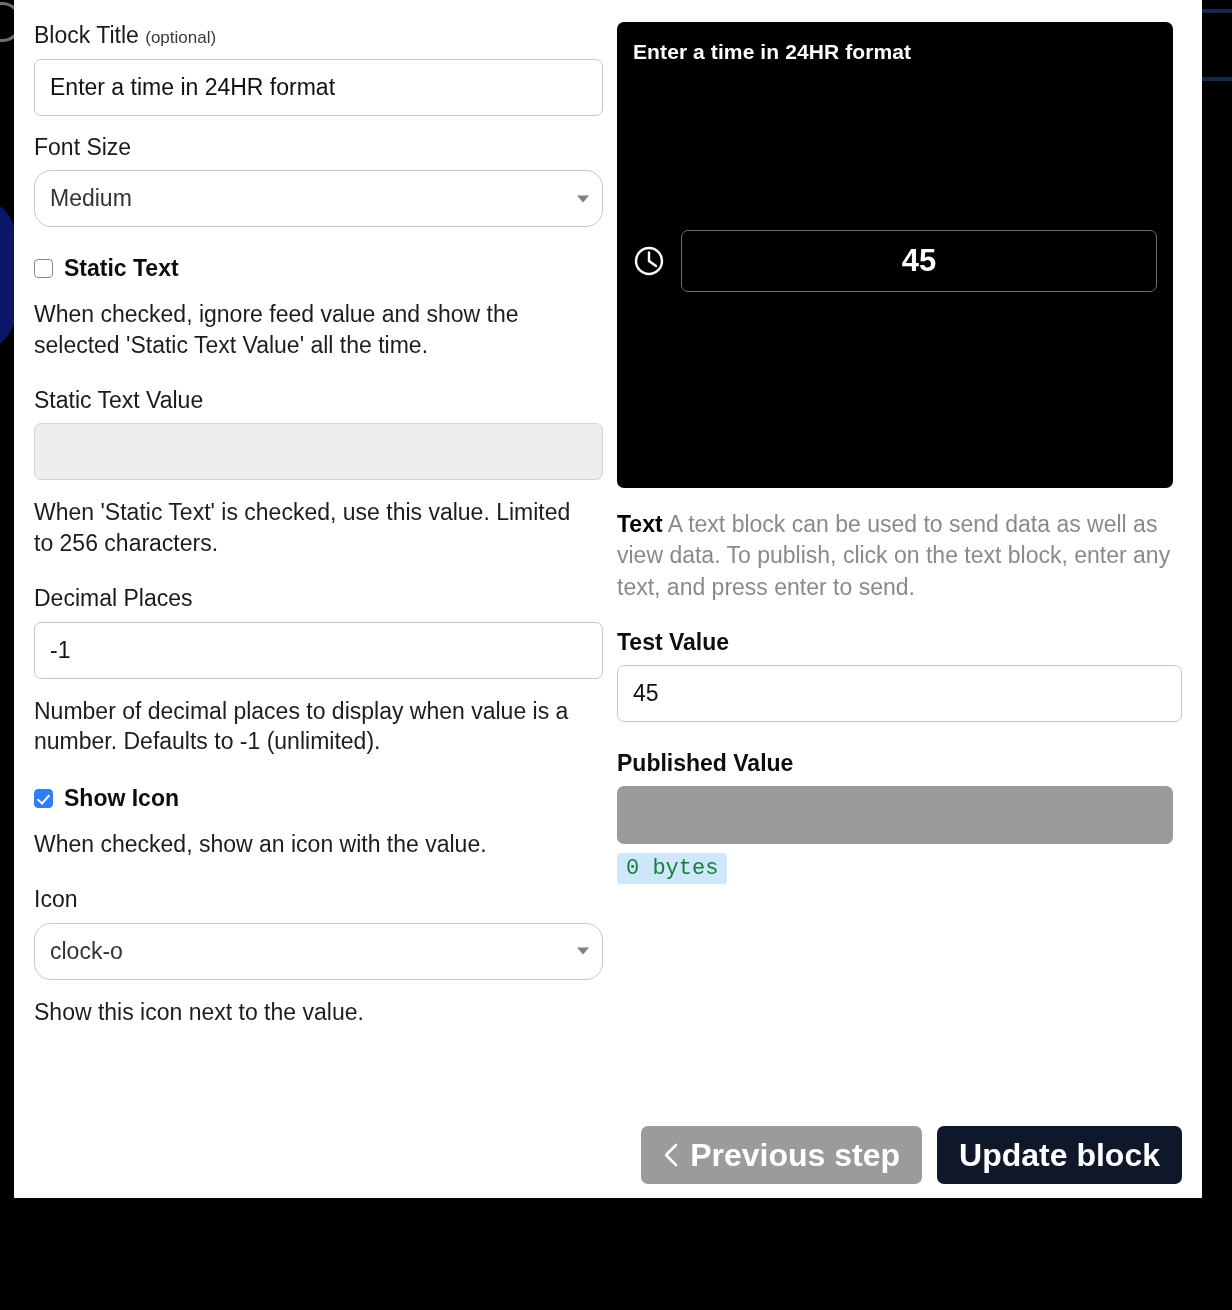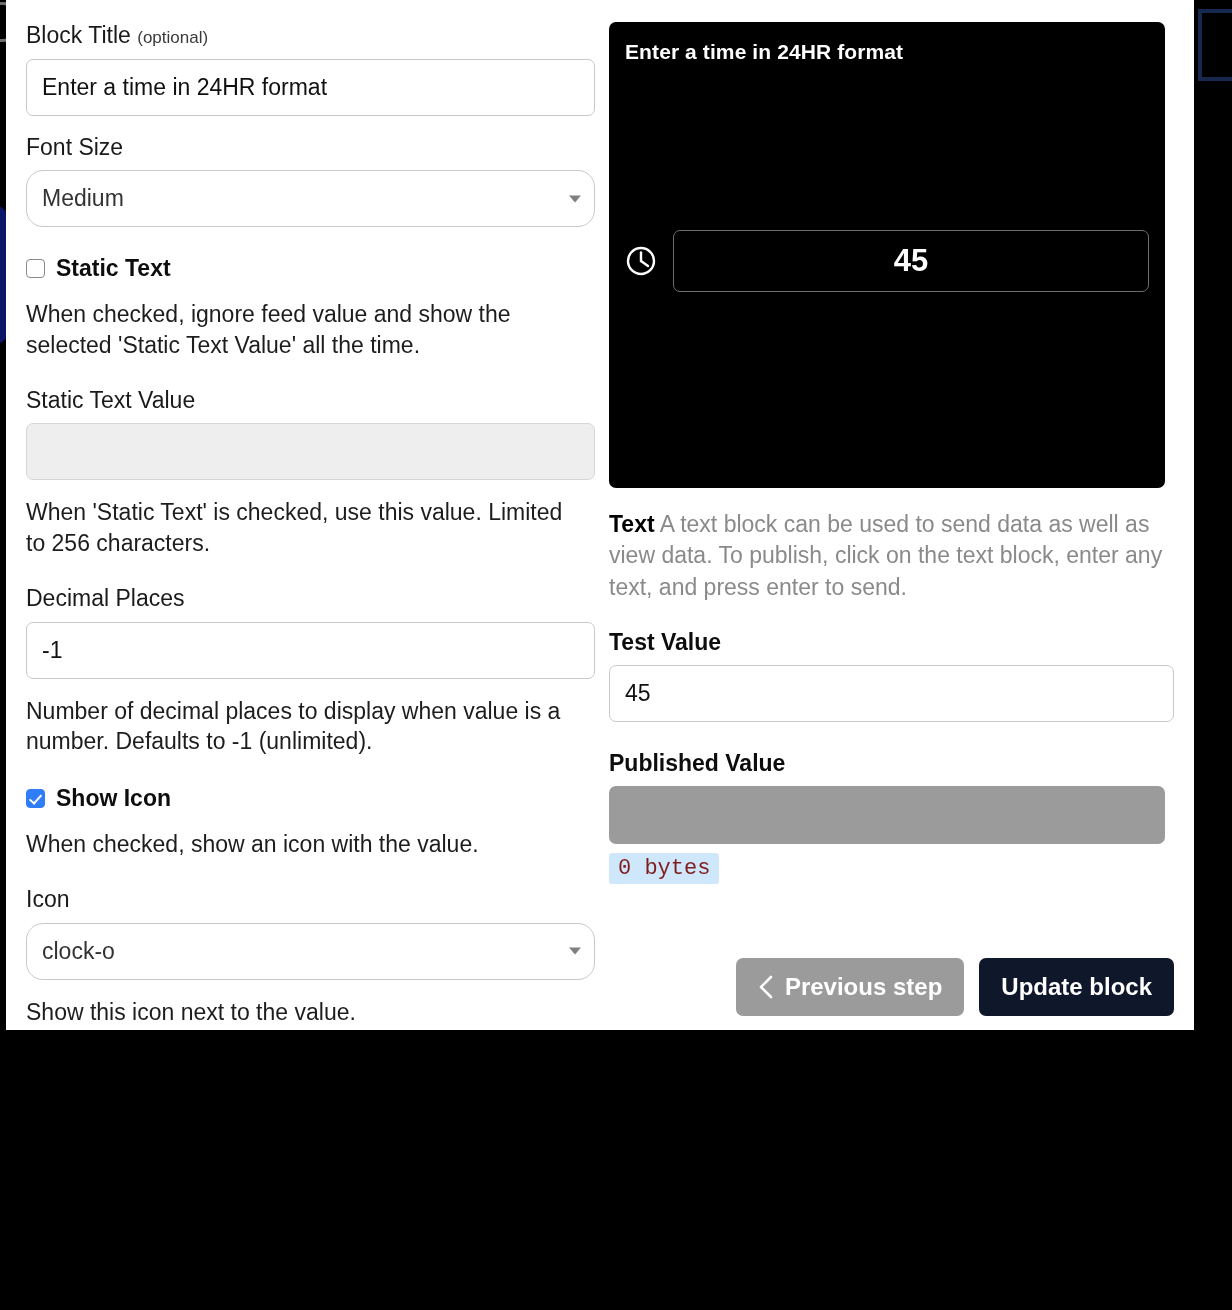--- a/index.html
+++ b/index.html
@@ -26,22 +26,22 @@
   #backdrop .navy-panel {
     position: absolute; right: 0px; top: 9px;
     width: 34px; height: 72px;
     border: 4px solid #16284d; border-right: none;
     background: #000;
   }
 
   
   #modal {
     position: absolute;
-    left: 6px; top: 0;
-    width: 1188px; height: 1030px;
+    left: 14px; top: 0;
+    width: 1188px; height: 1198px;
     background: #ffffff;
   }
   .cols { display: flex; padding: 22px 20px 0 20px; }
   .col-left  { width: 578px; padding-right: 8px; }
   .col-right { width: 572px; padding-left: 6px; }
 
   
   .field-label {
     font-size: 23px; color: #1a1a1a; line-height: 1.2;
     margin: 0 0 9px 0;
@@ -137,34 +137,34 @@
     margin: 26px 0 9px 0;
   }
   .strong-label.tight { margin-top: 28px; }
 
   .published-bar {
     width: 556px; height: 58px;
     background: #9b9b9b; border-radius: 7px;
   }
   .bytes-badge {
     display: inline-block; margin-top: 9px;
-    background: #cfe7fb; color: #7f1d1d;
+    background: #cfe7fb; color: #15803d;
     font-family: "Liberation Mono", monospace;
     font-size: 22px; padding: 3px 9px; border-radius: 3px;
   }
 
   
   .footer {
     position: absolute; right: 20px; bottom: 14px;
     display: flex; gap: 15px; align-items: center;
   }
   .btn {
     border: none; border-radius: 7px;
     font-family: "Liberation Sans", sans-serif;
-    font-size: 24px; font-weight: bold; color: #fff;
+    font-size: 32px; font-weight: bold; color: #fff;
     height: 58px; padding: 0 22px;
     display: flex; align-items: center; cursor: pointer;
   }
   .btn-prev { background: #9b9b9b; }
   .btn-prev .chev { margin-right: 11px; display: flex; }
   .btn-update { background: #0f172a; }
 </style>
 </head>
 <body>
 

